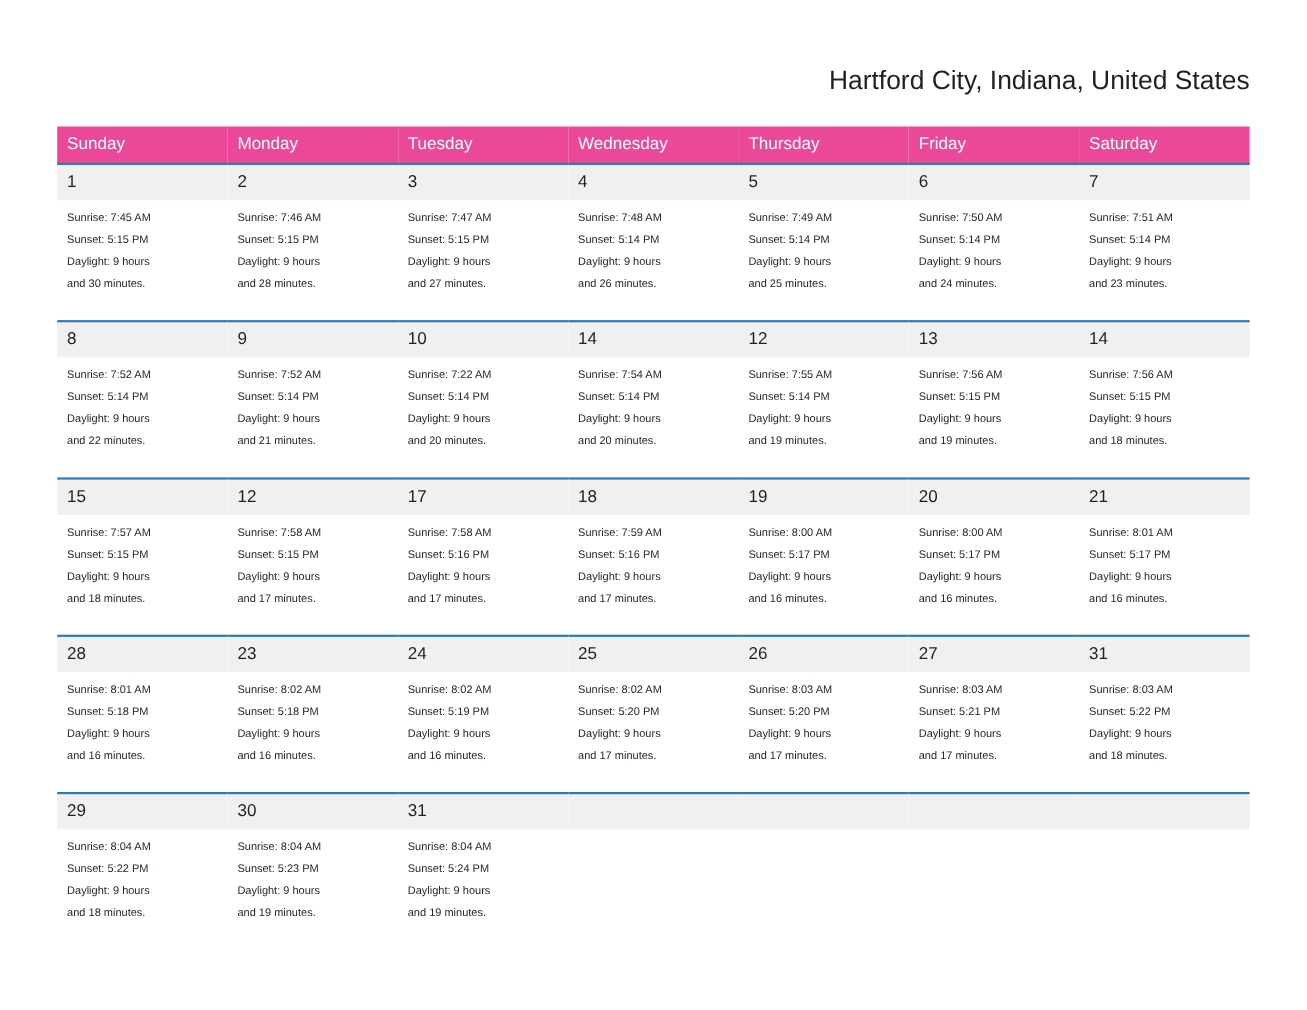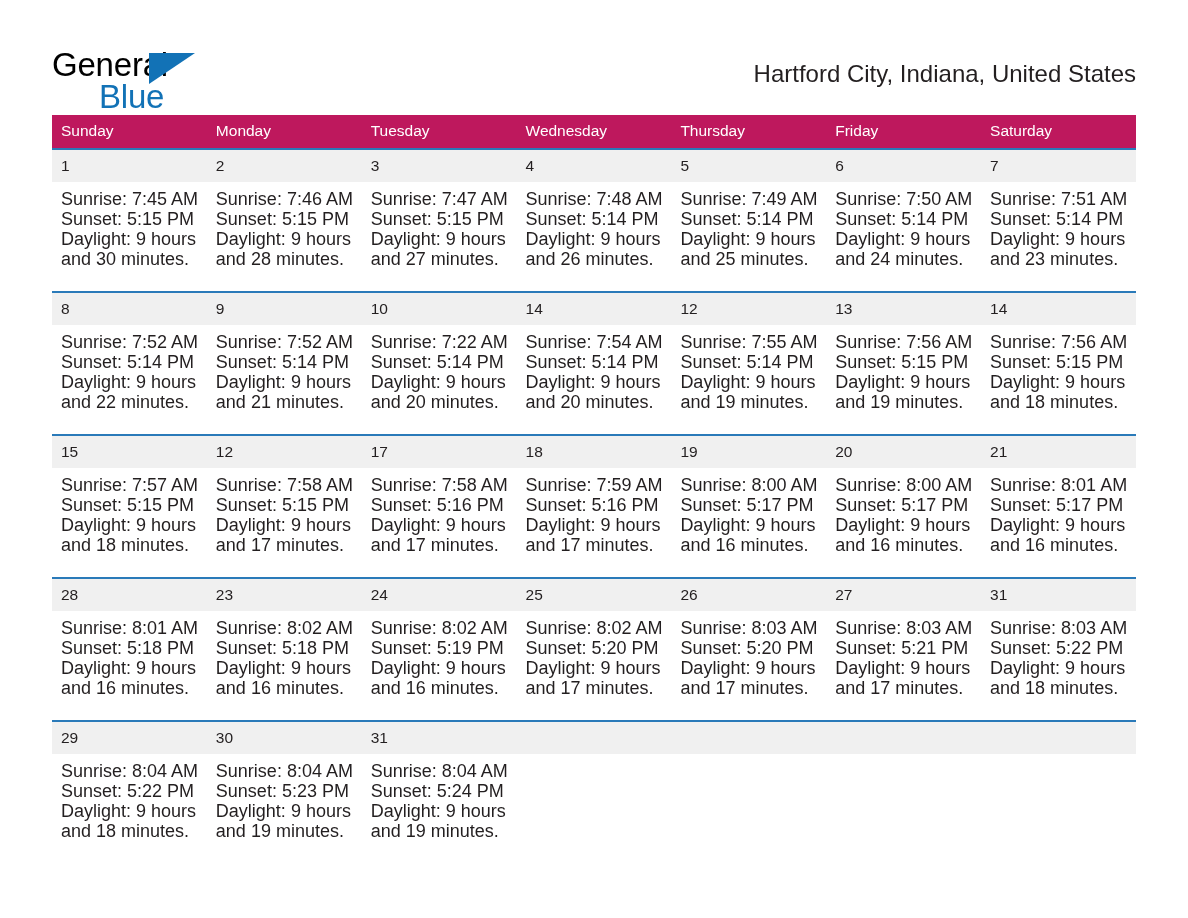--- a/index.html
+++ b/index.html
@@ -91,21 +91,21 @@
   
   .calendar {
     width: 1084px;
     border-collapse: collapse;
     table-layout: fixed;
     margin-top: 11px;
   }
   .calendar col { width: 14.2857%; }
 
   thead th {
-    background: #be185d;
+    background: #ec4899;
     color: #ffffff;
     font-size: 15.5px;
     font-weight: normal;
     text-align: left;
     padding: 7px 0 8px 9px;
     height: 18px;
     box-sizing: content-box;
   }
 
   tbody td {
@@ -118,43 +118,38 @@
     background: #f0f0f0;
     font-size: 15.5px;
     line-height: 19px;
     color: #231f20;
     padding: 6px 0 7px 9px;
     min-height: 19px;
   }
   .daynum.empty { color: transparent; }
   .cell-body {
     padding: 7px 0 8px 9px;
-    font-size: 18px;
+    font-size: 10px;
     line-height: 20px;
     color: #231f20;
   }
   .cell-body div { white-space: nowrap; }
   .cell-body.empty { min-height: 80px; }
   .spacer-row td {
     border-top: none;
     background: #ffffff;
     height: 14px;
   }
 </style>
 </head>
 <body>
 
 <div class="page">
 
   <div class="header">
-    <div class="logo">
-      <span class="logo-general">General</span>
-      <span class="logo-tri"></span>
-      <span class="logo-blue">Blue</span>
-    </div>
     <div class="titles">
       <div class="location">Hartford City, Indiana, United States</div>
     </div>
   </div>
 
   <table class="calendar">
     <colgroup>
       <col>
         <col>
         <col>

